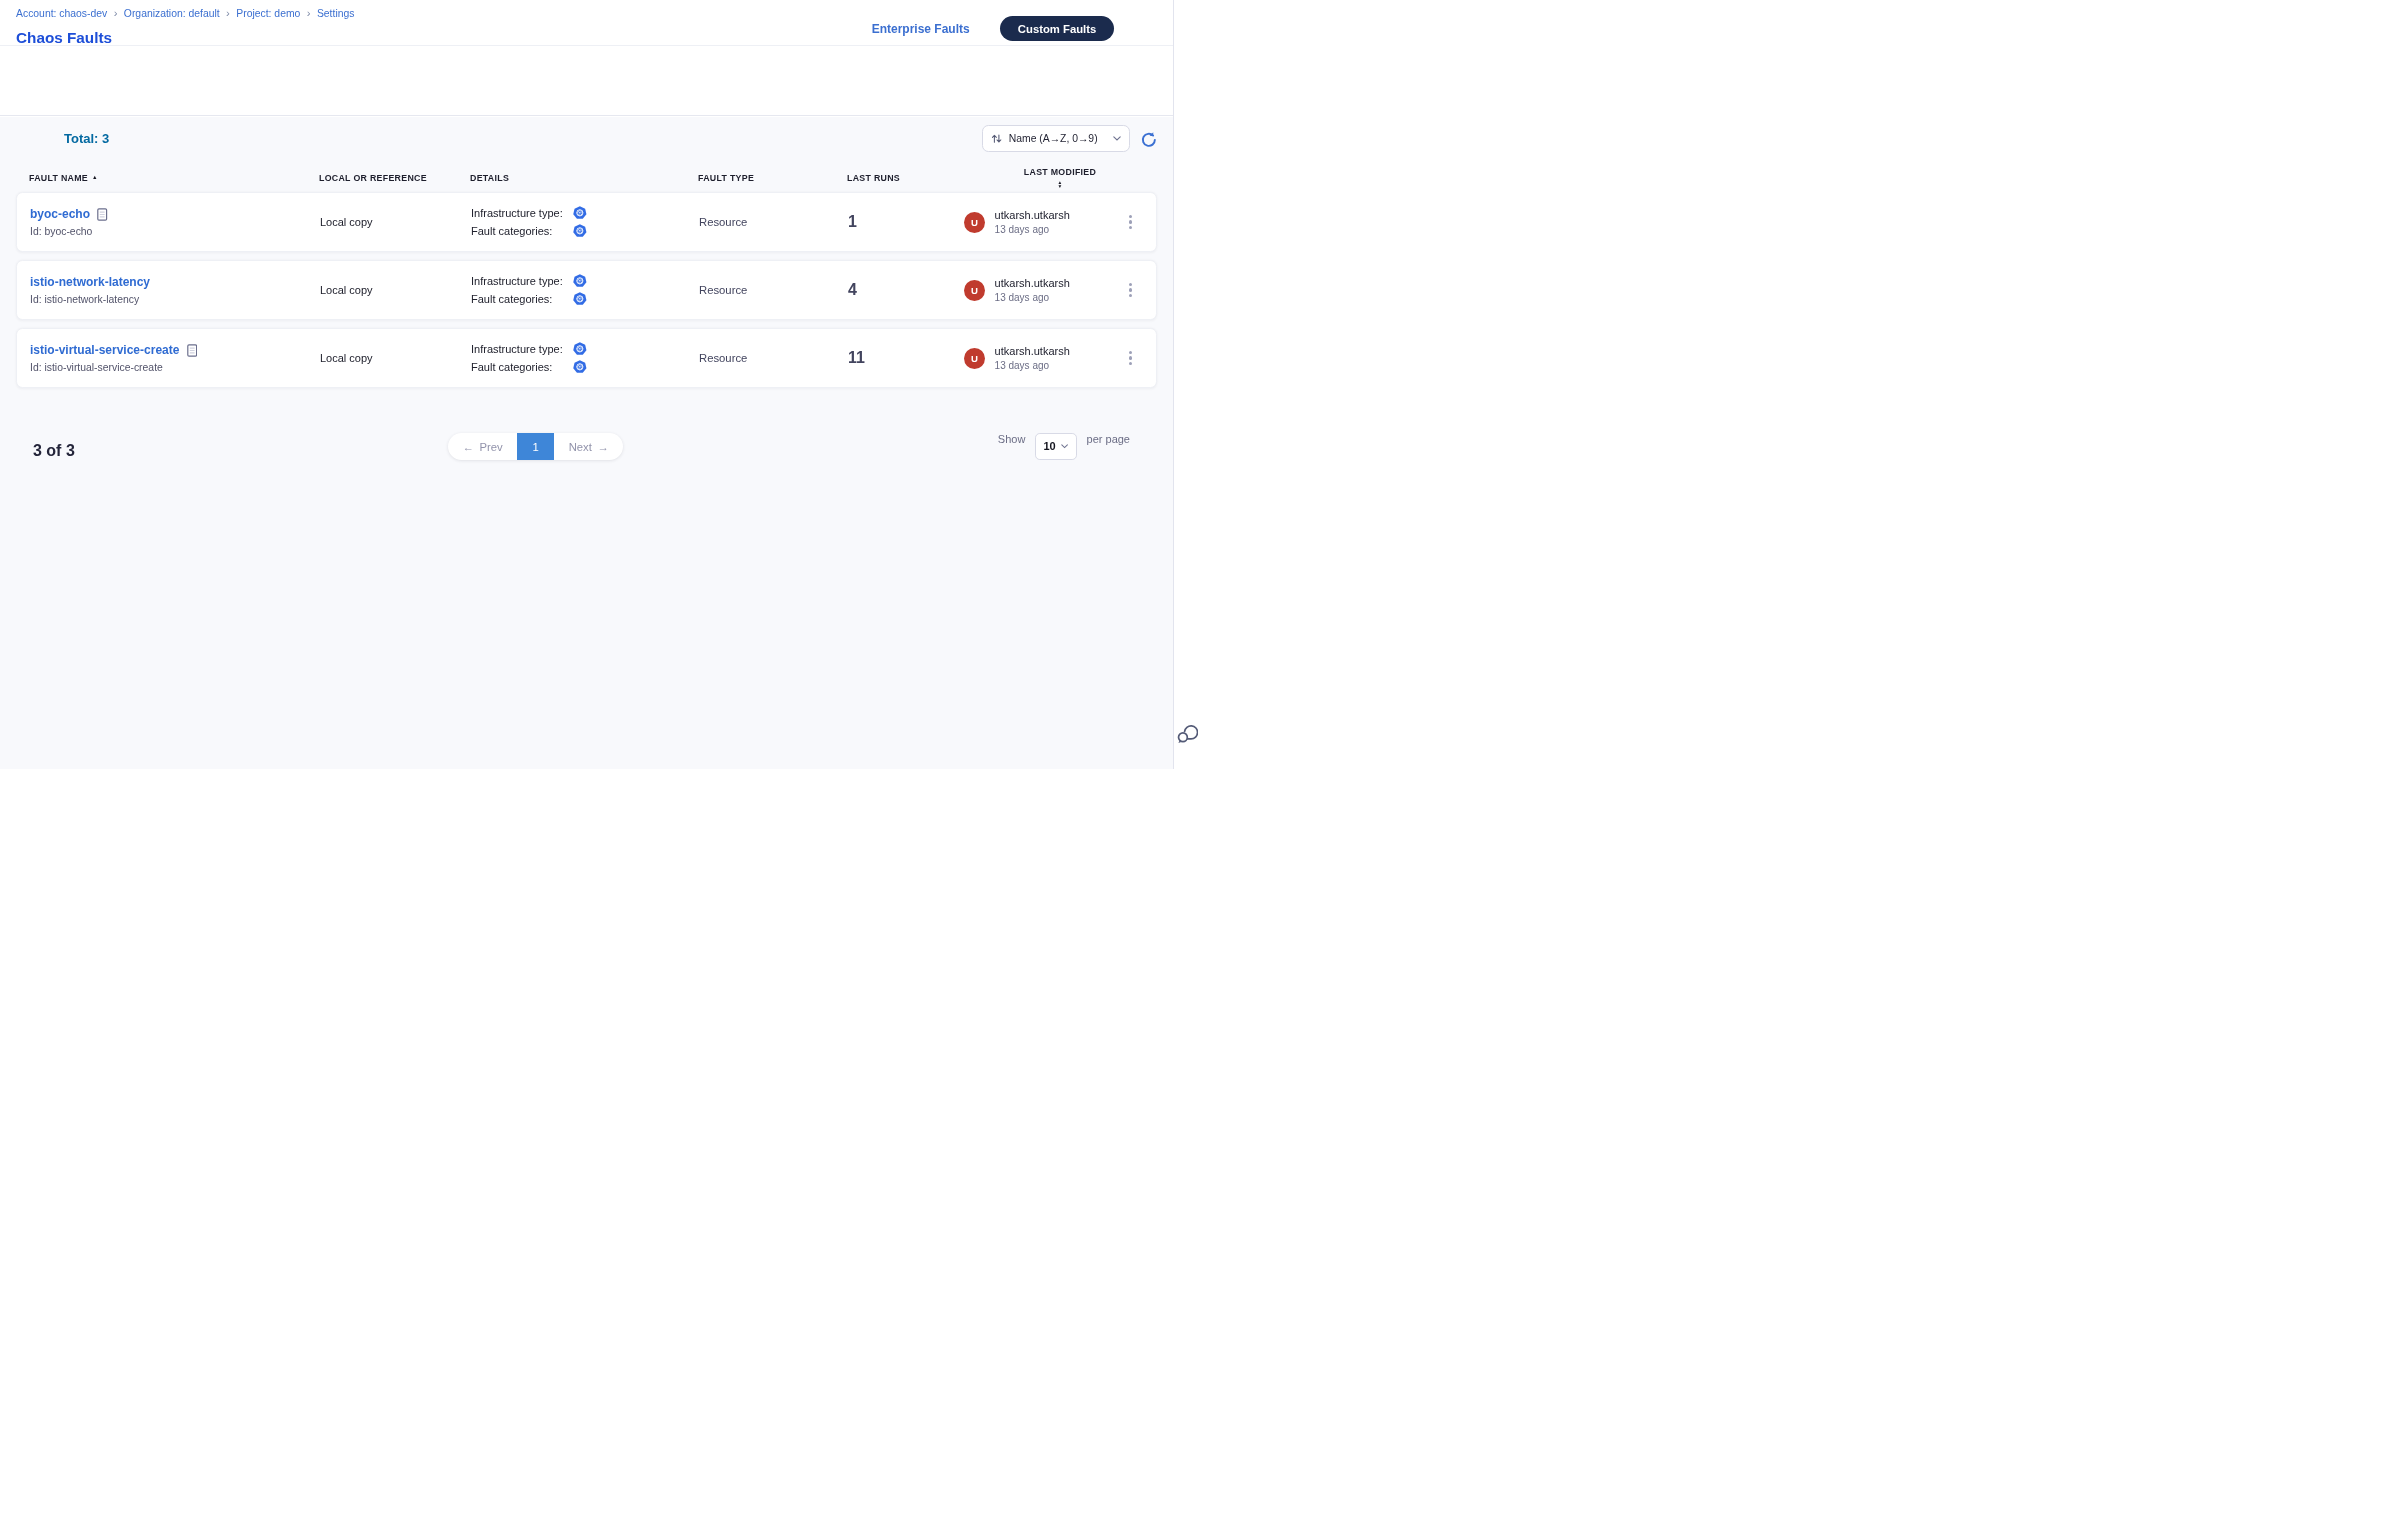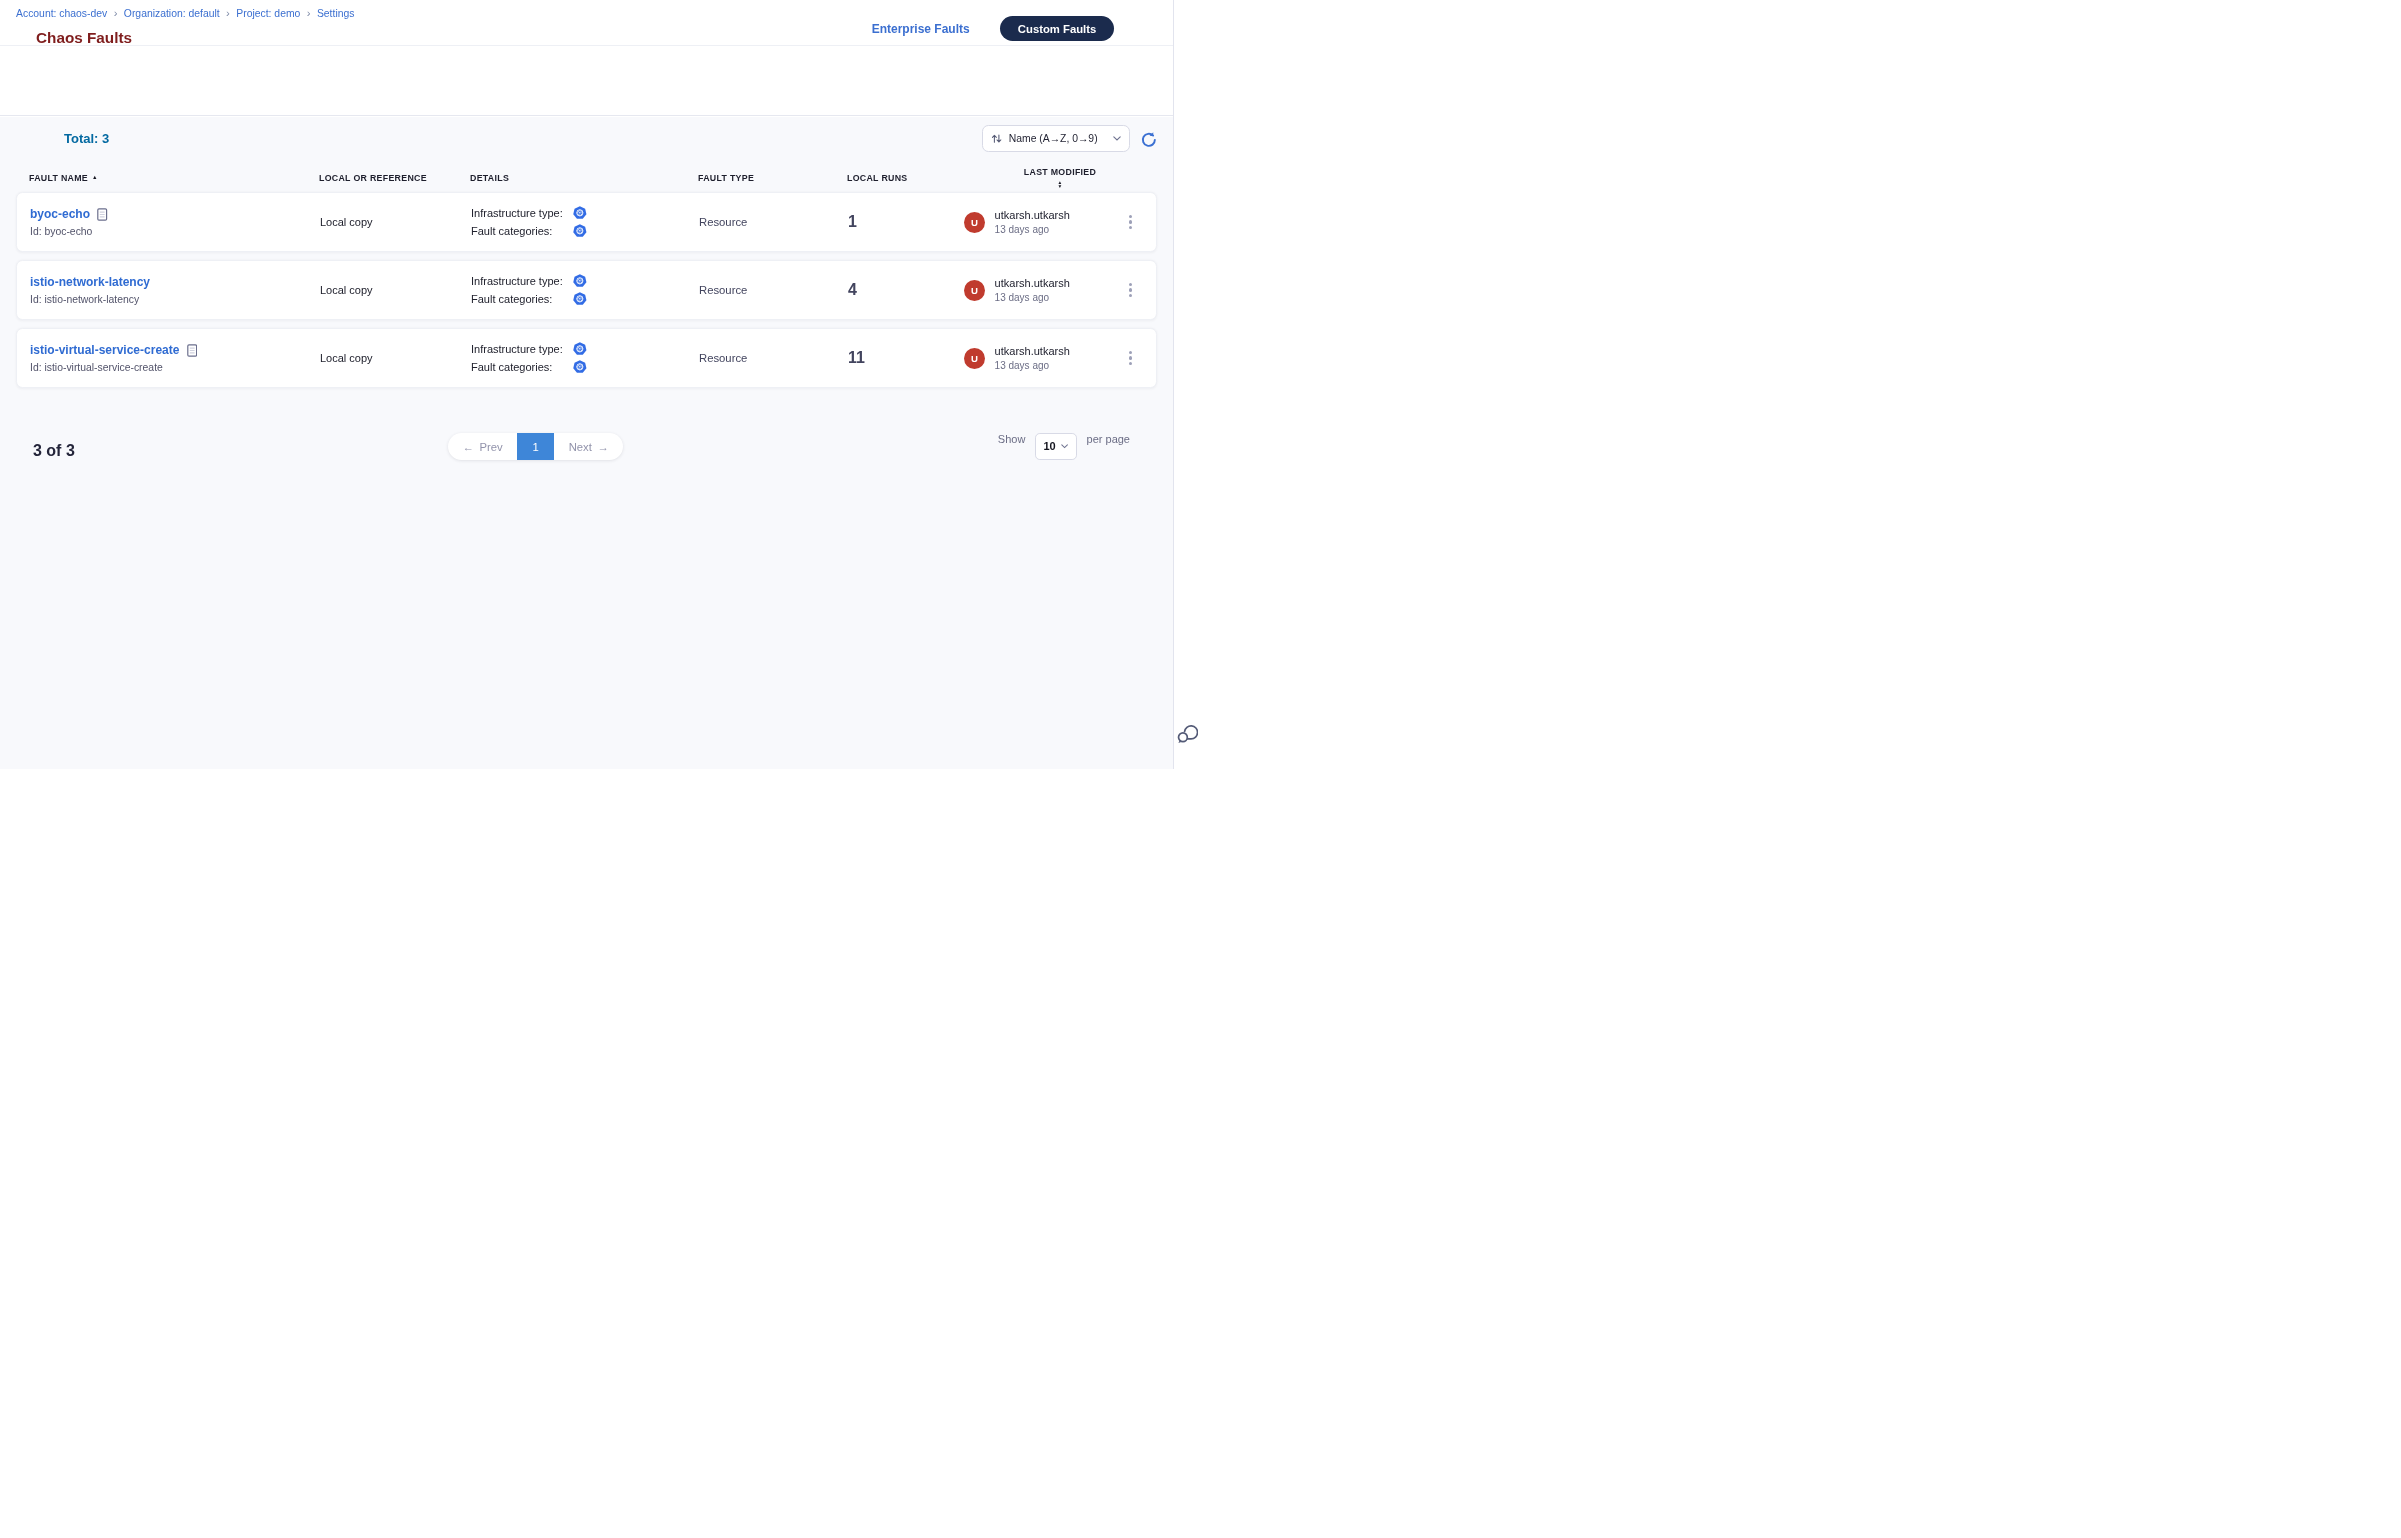--- a/index.html
+++ b/index.html
@@ -11,21 +11,21 @@
   .right-gutter { position:absolute; left:1173px; top:0; width:27px; height:769px;
     background:#ffffff; border-left:0.8px solid #e2e4ee; z-index:5; }
 
   
   .topbar { position:absolute; left:0; top:0; width:1173px; height:46px;
     background:#fff; border-bottom:0.8px solid #eef0f5; }
   .breadcrumb { position:absolute; left:16px; top:8px; display:flex; align-items:center;
     gap:6.4px; font-size:10.4px; }
   .crumb { color:#3b6fd0; text-decoration:none; cursor:pointer; }
   .crumb-sep { color:#7f8ba8; font-size:11.3px; line-height:1; }
-  .page-title { position:absolute; left:16px; top:29px; font-size:15.3px; font-weight:bold; color:#7f1d1d;margin-left:20px; }
+  .page-title { position:absolute; left:16px; top:29px; font-size:15.3px; font-weight:bold; color:#1d4ed8; }
   .topbar-right { position:absolute; right:59px; top:16px; display:flex; align-items:center; gap:30.5px; }
   .enterprise-link { color:#3b6fd0; font-size:12px; font-weight:bold; cursor:pointer; }
   .custom-pill { background:#1b2b4d; color:#fff; font-size:11.3px; font-weight:bold;
     border:none; border-radius:13px; height:25px; padding:0 17.7px; cursor:pointer; }
 
   
   .toolbar { position:absolute; left:0; top:56px; width:1173px; height:60px; background:#fff;
     border-bottom:0.8px solid #e6e8f0; display:flex; align-items:center; }
   .new-fault { position:absolute; left:18.5px; top:72px; height:25px; background:#3b70d2;
     border:none; border-radius:4px; color:#fff; display:flex; align-items:center; cursor:pointer; }
@@ -194,21 +194,21 @@
     <div class="th">
         <span>LOCAL OR REFERENCE</span>
       </div>
     <div class="th">
         <span>DETAILS</span>
       </div>
     <div class="th">
         <span>FAULT TYPE</span>
       </div>
     <div class="th">
-        <span>LOCAL RUNS</span>
+        <span>LAST RUNS</span>
       </div>
     <div class="th last-mod">
       <span>LAST MODIFIED</span>
       <span class="sorter">
           <span>▲</span>
           <span>▼</span>
         </span>
     </div>
     <div></div>
   </div>

